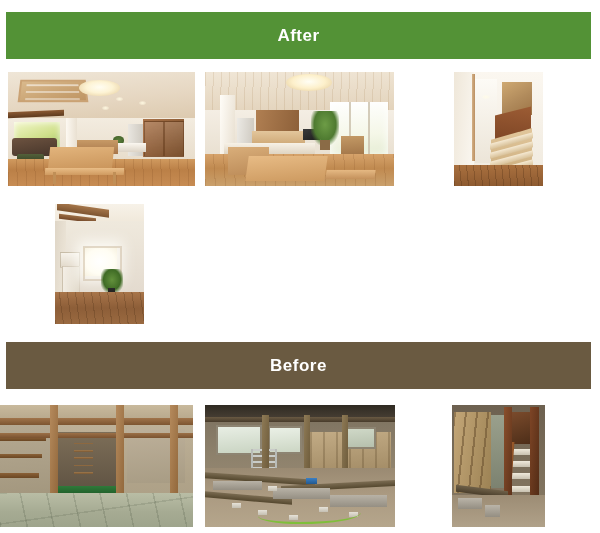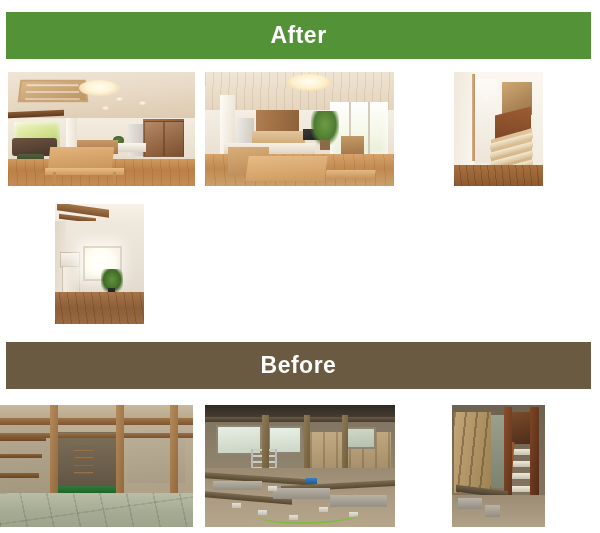--- a/index.html
+++ b/index.html
@@ -29,21 +29,21 @@
     height: 47px;
     display: flex;
     align-items: center;
     justify-content: center;
     box-sizing: border-box;
   }
   .banner-after  { top: 12px;  background: #539236; }
   .banner-before { top: 342px; background: #6a5a41; }
   .banner-title {
     color: #ffffff;
-    font-size: 23px;
+    font-size: 17px;
     font-weight: bold;
     letter-spacing: 0.5px;
     line-height: 1;
     font-family: "Liberation Sans", sans-serif;
   }
 
   
   .photo {
     position: absolute;
     overflow: hidden;

